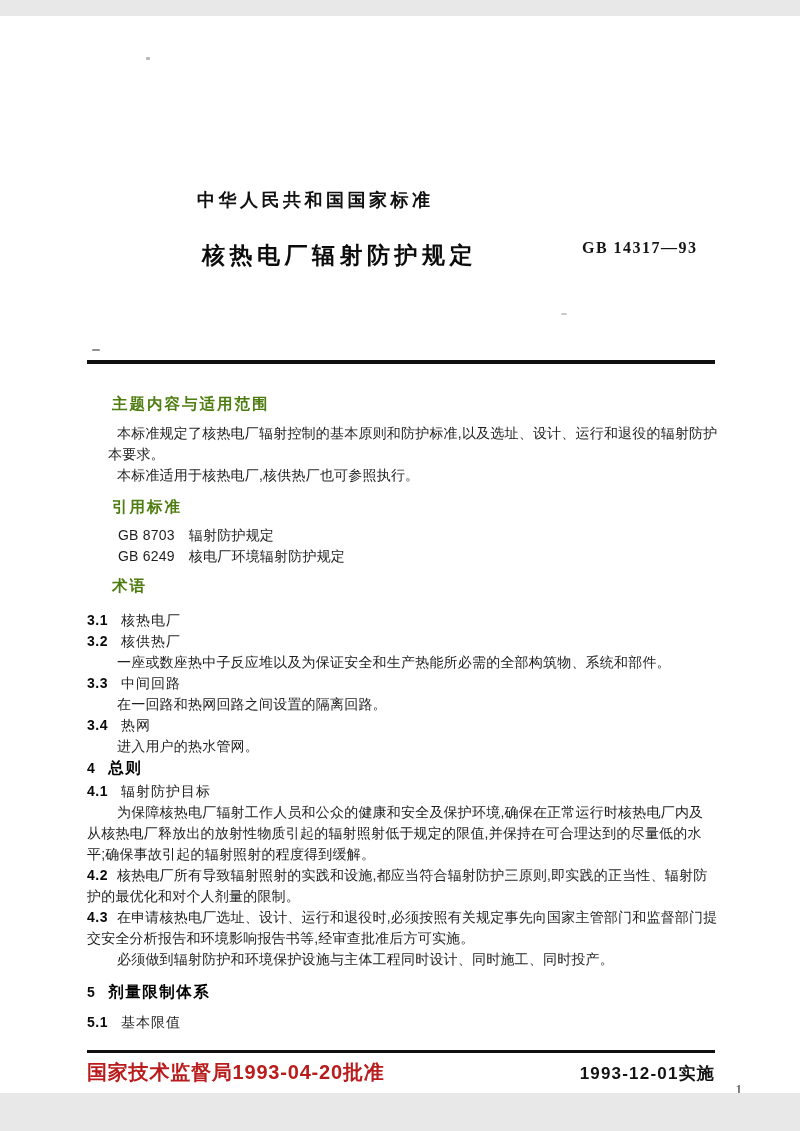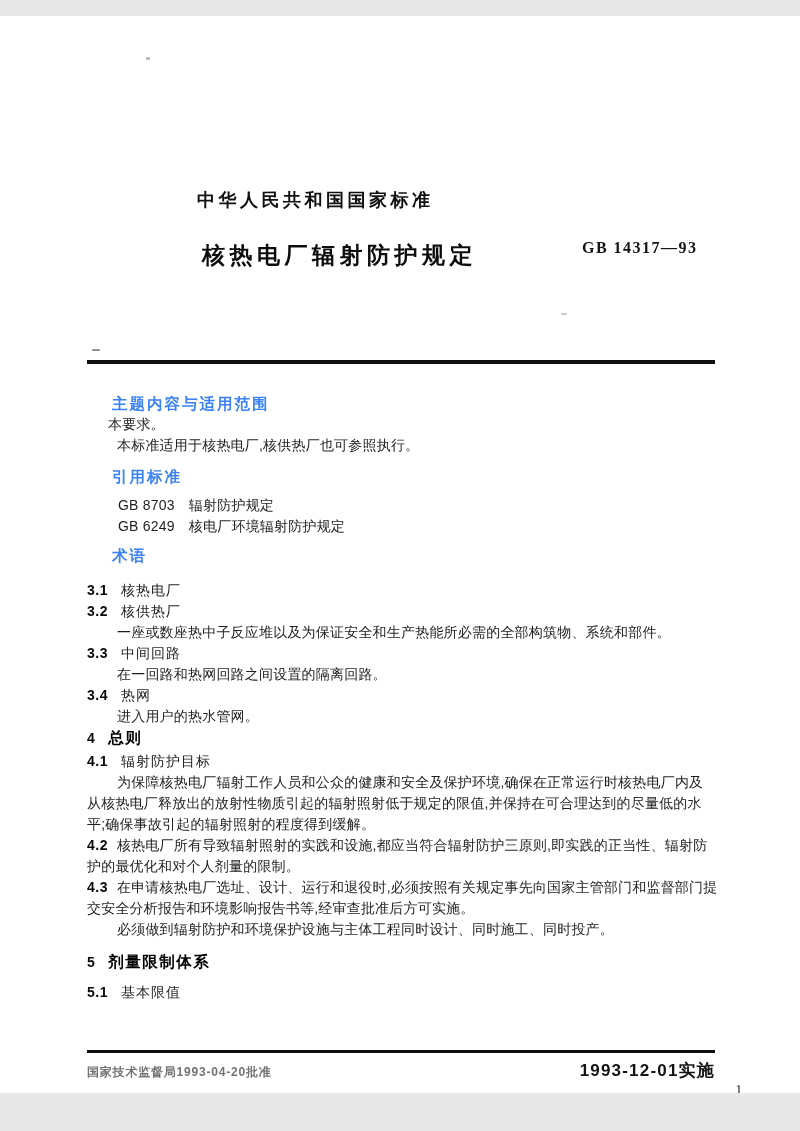--- a/index.html
+++ b/index.html
@@ -33,39 +33,39 @@
   }
   .rule{position:absolute; left:87px; width:628px; background:#101010;}
   .top-rule{top:344px; height:3.5px;}
   .footer-rule{top:1034px; height:3px;}
   
   .body{position:absolute; left:87px; top:377px; width:628px;}
   .line{
     line-height:21px; font-size:14px; letter-spacing:0.2px;
     white-space:nowrap; color:#1e1e1e;
   }
-  .heading{font-weight:700; color:#3b82f6; font-size:15.5px; letter-spacing:2px; padding-left:25px;font-family:Liberation Serif, serif;}
+  .heading{font-weight:700; color:#4d7c0f; font-size:15.5px; letter-spacing:2px; padding-left:25px;font-family:Liberation Serif, serif;}
   .ref{padding-left:31px;}
   .para{padding-left:30px;}
   .cont{padding-left:0;}
   .cont2{padding-left:21px;}
   .clause .num,.clauseb .num,.clauserun .num{
     font-weight:700; color:#0a0a0a; margin-right:13px; letter-spacing:0.5px;
   }
   .clauserun .num{margin-right:9px;}
   .clauseb .label{font-weight:700; color:#000; font-size:15.5px; letter-spacing:1.5px;}
   .clause .label{letter-spacing:1px;}
   .mt2{margin-top:2px;} .mt8{margin-top:8px;} .mt9{margin-top:9px;}
   .mt10{margin-top:10px;} .mt11{margin-top:11px;} .mt14{margin-top:14px;}
   
   .footer{
     position:absolute; left:87px; top:1043px; width:628px;
     display:flex; justify-content:space-between; align-items:baseline;
   }
-  .f-left{font-size:12px; font-weight:700; letter-spacing:0.8px; color:#737373; white-space:nowrap;}
+  .f-left{font-size:20px; font-weight:700; letter-spacing:0.8px; color:#b91c1c; white-space:nowrap;}
   .f-right{font-size:17px; font-weight:700; letter-spacing:1.2px; color:#131313; white-space:nowrap;}
   .page-num{
     position:absolute; left:735px; top:1066px;
     font-family:"Liberation Serif","DejaVu Serif",serif;
     font-size:15px; color:#3a3a3a;
   }
   
   .speck{position:absolute; background:#b9b9b9; border-radius:1px;}
   .s1{left:146px; top:41px; width:4px; height:3px;}
   .s2{left:561px; top:297px; width:6px; height:2px; background:#c9c9c9;}
@@ -82,20 +82,21 @@
 
   <div class="std-label">中华人民共和国国家标准</div>
   <div class="std-code">GB 14317—93</div>
   <div class="title-zh">核热电厂辐射防护规定</div>
 
 
   <div class="rule top-rule"></div>
 
   <div class="body">
     <div class="line heading">主题内容与适用范围</div>
+    <div class="line para mt9">本标准规定了核热电厂辐射控制的基本原则和防护标准,以及选址、设计、运行和退役的辐射防护</div>
     <div class="line cont2">本要求。</div>
     <div class="line para">本标准适用于核热电厂,核供热厂也可参照执行。</div>
 
     <div class="line heading mt10">引用标准</div>
     <div class="line ref mt8">GB 8703　辐射防护规定</div>
     <div class="line ref">GB 6249　核电厂环境辐射防护规定</div>
 
     <div class="line heading mt8">术语</div>
 
     <div class="line clause mt14">

